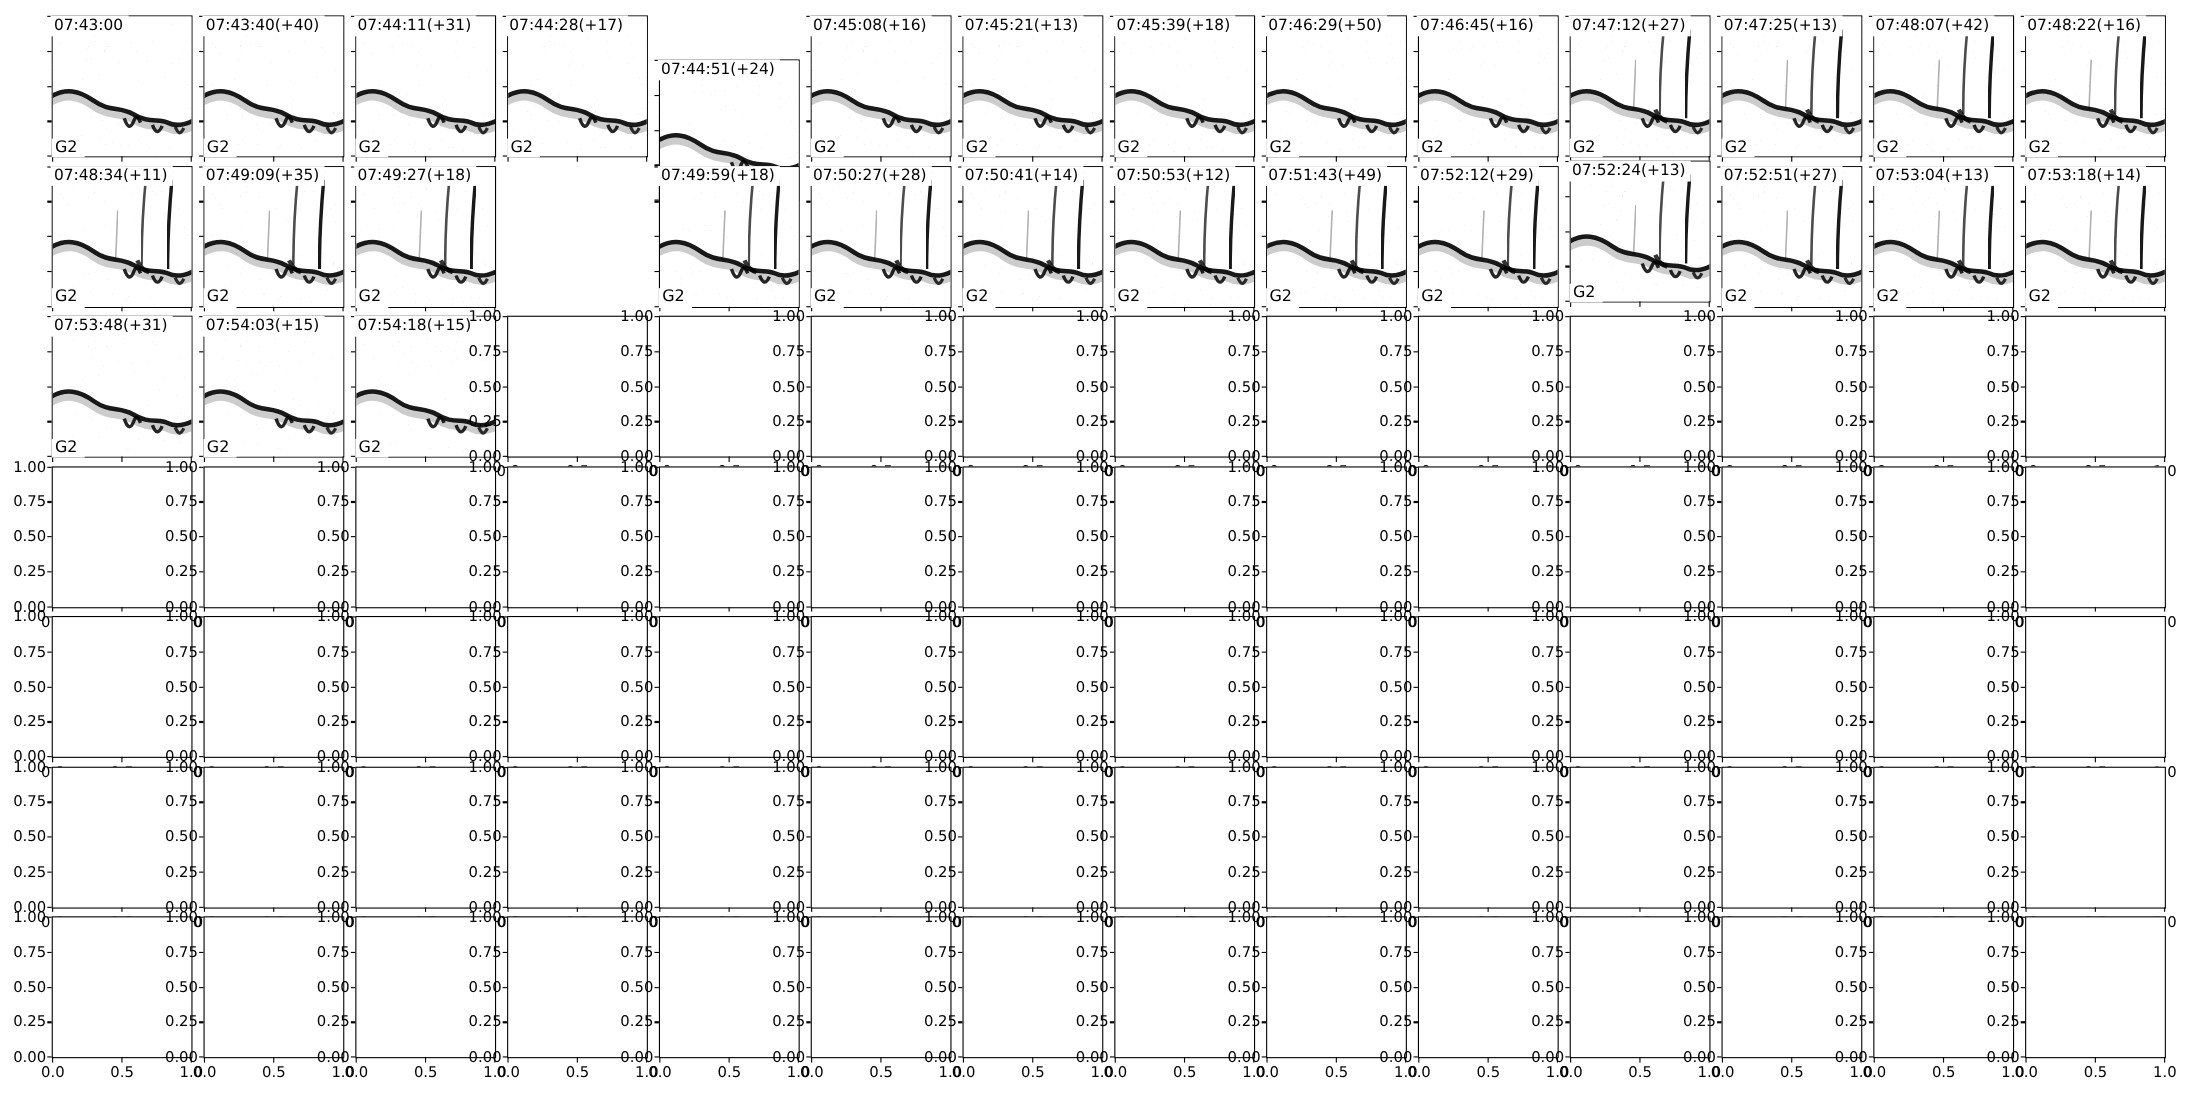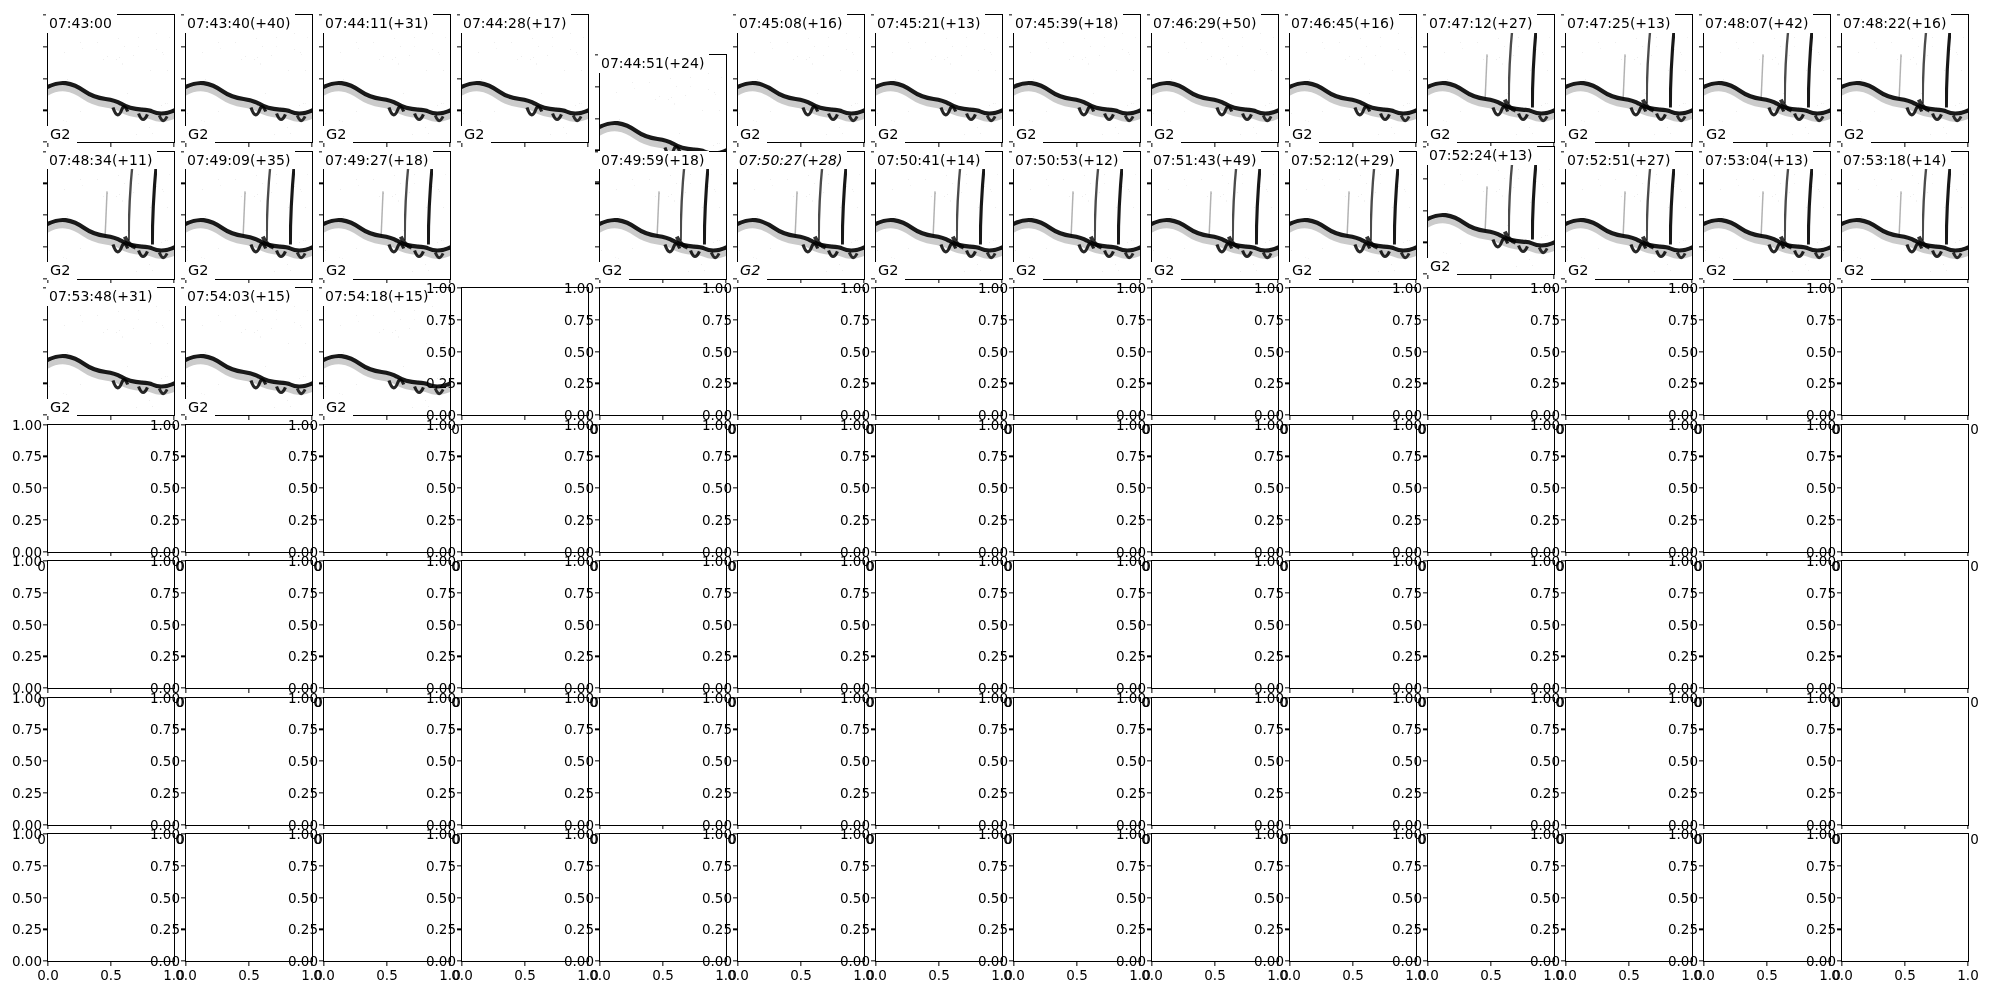--- a/index.html
+++ b/index.html
@@ -423,21 +423,21 @@
     <i class="xmark j1"></i>
     <i class="xmark j2"></i>
     <i class="ymark i0"></i>
     <i class="ymark i1"></i>
     <i class="ymark i2"></i>
     <i class="ymark i3"></i>
     <i class="ymark i4"></i>
     <span class="chip title-chip">07:49:59(+18)</span>
     <span class="chip badge-chip">G2</span>
   </div>
-    <div class="spectro spikes" style="left: 737px; top: 150.5px; z-index: 3; font-style: italic;">
+    <div class="spectro spikes" style="left: 737px; top: 150.5px; z-index: 3;">
     <svg viewBox="0 0 128 129" preserveAspectRatio="none">
       <rect class="nz1" x="0" y="0" width="128" height="129" fill="#fff" filter="url(#fnoise)"></rect>
       <rect class="nz2" x="0" y="0" width="128" height="129" fill="#fff" filter="url(#fnoise2)"></rect>
       <use href="#g-band" class="u-band"></use>
       <use href="#g-spikes" class="u-spikes"></use>
       <use href="#g-dark" class="u-dark"></use>
     </svg>
     <i class="xmark j0"></i>
     <i class="xmark j1"></i>
     <i class="xmark j2"></i>

